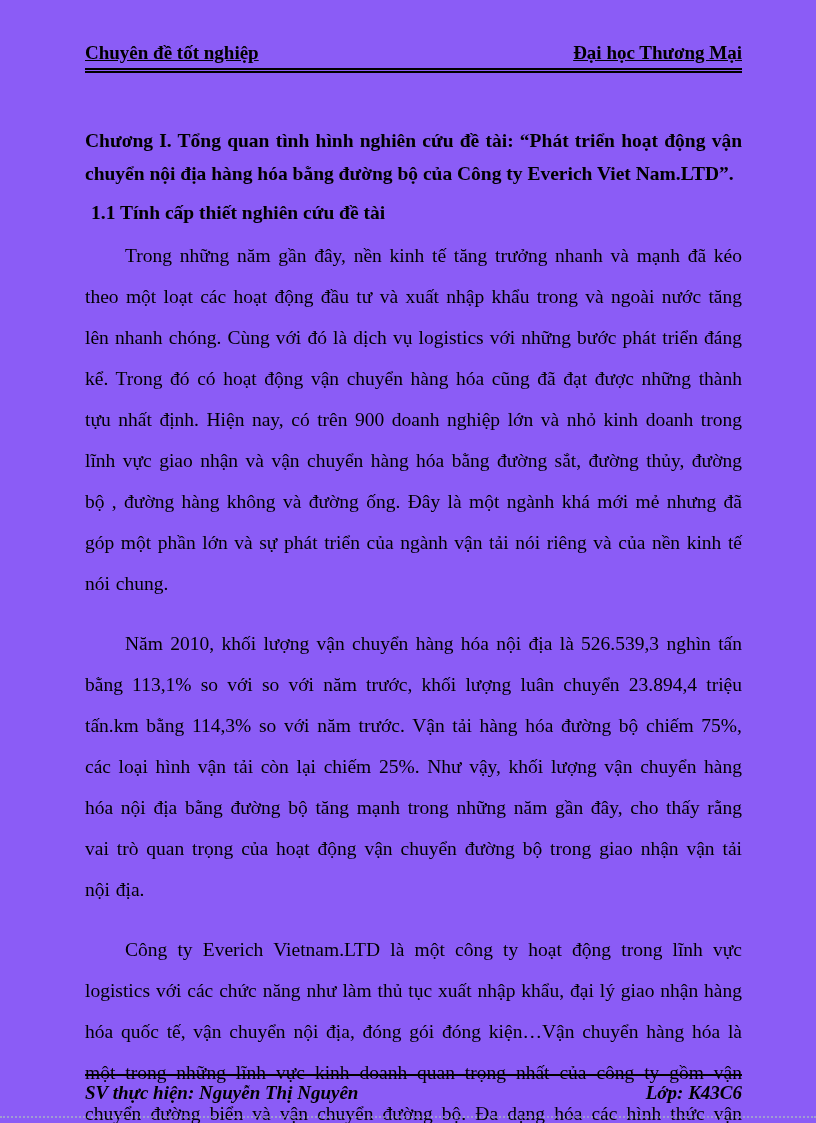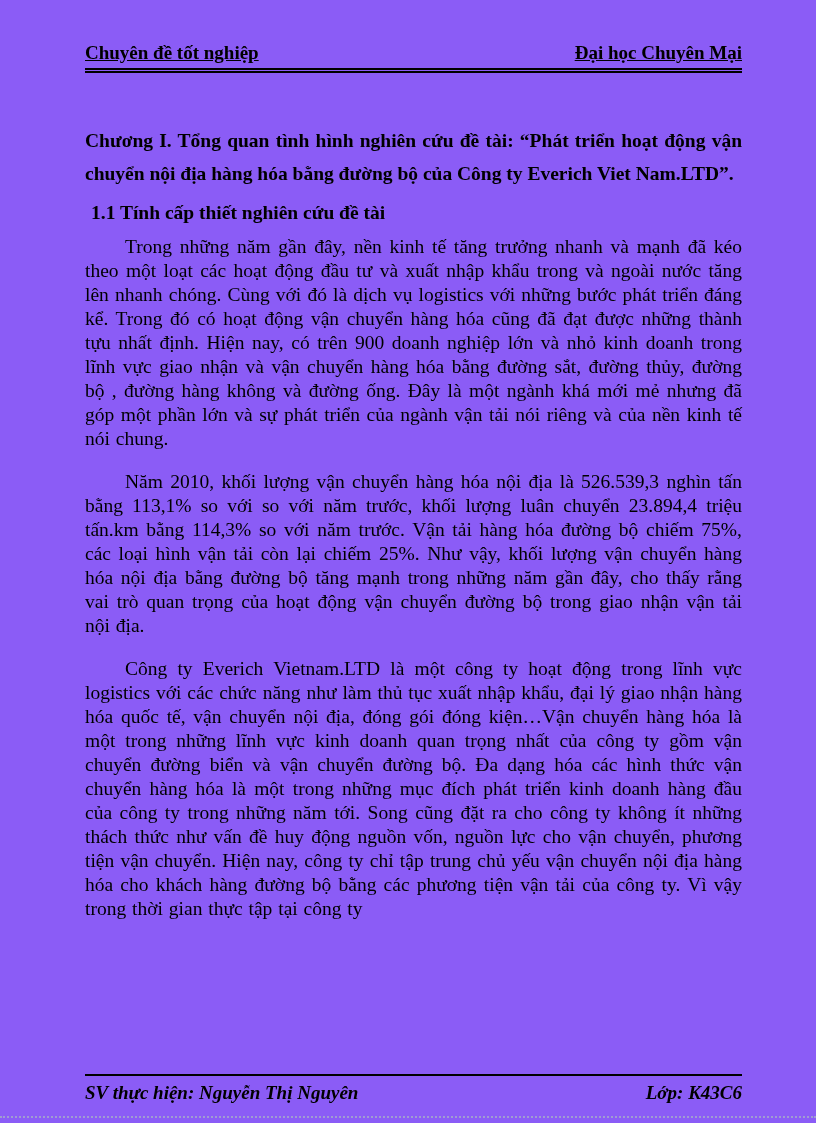--- a/index.html
+++ b/index.html
@@ -56,21 +56,21 @@
   }
   .section-heading {
     font-size: 19.5px;
     font-weight: bold;
     line-height: 33px;
     margin: 6px;
     text-align: left;
   }
   .content p {
     margin: 0 0 19px 0;
-    line-height: 24px;
+    line-height: 41px;
     text-indent: 40px;
     word-spacing: 1px;
   }
   .content p.last {
     margin-bottom: 0;
   }
   
   .footer {
     position: absolute;
     left: 85px;
@@ -96,21 +96,21 @@
     opacity: 0.7;
   }
 </style>
 </head>
 <body>
 
 <div class="page">
 
   <div class="header">
     <span class="hdr-text">Chuyên đề tốt nghiệp</span>
-    <span class="hdr-text">Đại học Chuyên Mại</span>
+    <span class="hdr-text">Đại học Thương Mại</span>
   </div>
 
   <div class="content">
     <h1 class="chapter-title">Chương I. Tổng quan tình hình nghiên cứu đề tài: “Phát triển hoạt động vận chuyển nội địa hàng hóa bằng đường bộ của Công ty Everich Viet Nam.LTD”.</h1>
     <h2 class="section-heading">1.1 Tính cấp thiết nghiên cứu đề tài</h2>
     <p>Trong những năm gần đây, nền kinh tế tăng trưởng nhanh và mạnh đã kéo theo một loạt các hoạt động đầu tư và xuất nhập khẩu trong và ngoài nước tăng lên nhanh chóng. Cùng với đó là dịch vụ logistics với những bước phát triển đáng kể. Trong đó có hoạt động vận chuyển hàng hóa cũng đã đạt được những thành tựu nhất định. Hiện nay, có trên 900 doanh nghiệp lớn và nhỏ kinh doanh trong lĩnh vực giao nhận và vận chuyển hàng hóa bằng đường sắt, đường thủy, đường bộ , đường hàng không và đường ống. Đây là một ngành khá mới mẻ nhưng đã góp một phần lớn và sự phát triển của ngành vận tải nói riêng và của nền kinh tế nói chung.</p>
     <p>Năm 2010, khối lượng vận chuyển hàng hóa nội địa là 526.539,3 nghìn tấn bằng 113,1% so với so với năm trước, khối lượng luân chuyển 23.894,4 triệu tấn.km bằng 114,3% so với năm trước. Vận tải hàng hóa đường bộ chiếm 75%, các loại hình vận tải còn lại chiếm 25%. Như vậy, khối lượng vận chuyển hàng hóa nội địa bằng đường bộ tăng mạnh trong những năm gần đây, cho thấy rằng vai trò quan trọng của hoạt động vận chuyển đường bộ trong giao nhận vận tải nội địa.</p>
     <p class="last">Công ty Everich Vietnam.LTD là một công ty hoạt động trong lĩnh vực logistics với các chức năng như làm thủ tục xuất nhập khẩu, đại lý giao nhận hàng hóa quốc tế, vận chuyển nội địa, đóng gói đóng kiện…Vận chuyển hàng hóa là một trong những lĩnh vực kinh doanh quan trọng nhất của công ty gồm vận chuyển đường biển và vận chuyển đường bộ. Đa dạng hóa các hình thức vận chuyển hàng hóa là một trong những mục đích phát triển kinh doanh hàng đầu của công ty trong những năm tới. Song cũng đặt ra cho công ty không ít những thách thức như vấn đề huy động nguồn vốn, nguồn lực cho vận chuyển, phương tiện vận chuyển. Hiện nay, công ty chỉ tập trung chủ yếu vận chuyển nội địa hàng hóa cho khách hàng đường bộ bằng các phương tiện vận tải của công ty. Vì vậy trong thời gian thực tập tại công ty</p>
   </div>
 

